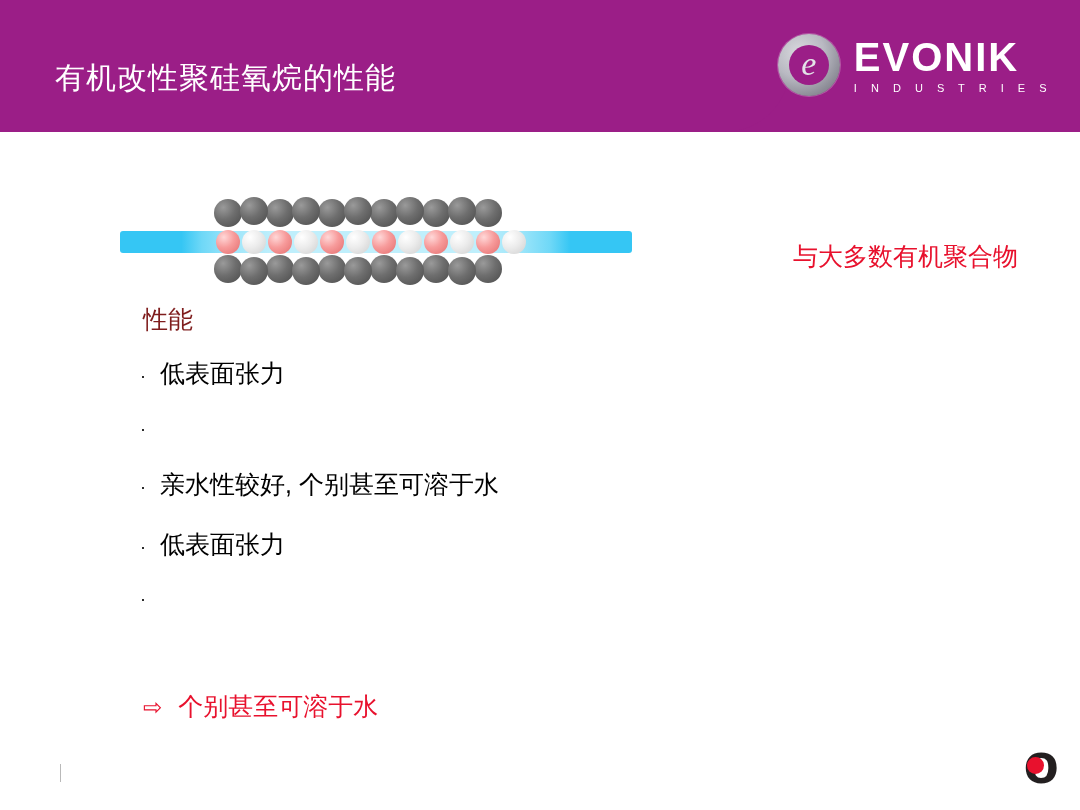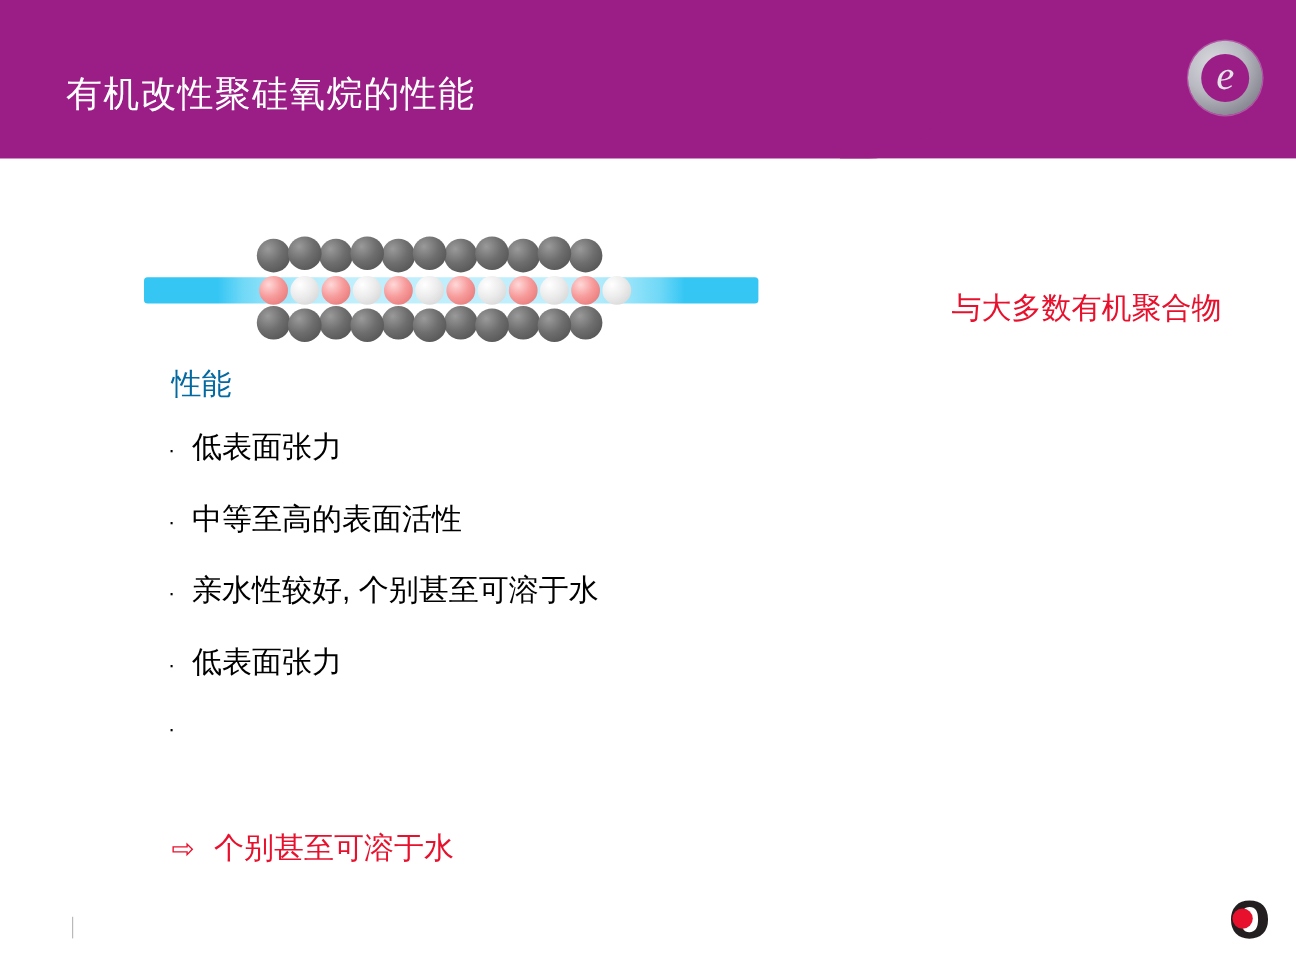--- a/index.html
+++ b/index.html
@@ -152,21 +152,21 @@
     right: 62px;
     top: 240px;
     color: #E8112D;
     font-size: 25px;
     white-space: nowrap;
   }
   .heading-red {
     position: absolute;
     left: 143px;
     top: 303px;
-    color: #0369a1;
+    color: #7f1d1d;
     font-size: 25px;
   }
   .bullets {
     position: absolute;
     left: 140px;
     top: 360px;
     width: 820px;
   }
   .bullet {
     display: flex;
@@ -232,20 +232,24 @@
 </head>
 <body>
 
 <div class="header">
   <div class="header-band-right"></div>
   <div class="header-band"></div>
   <div class="header-title">有机改性聚硅氧烷的性能</div>
   <div class="evonik-logo">
     <div class="evonik-mark">
       <span>e</span>
+    </div>
+    <div class="evonik-text">
+      <div class="evonik-name">EVONIK</div>
+      <div class="evonik-sub">I N D U S T R I E S</div>
     </div>
   </div>
 </div>
 
 <div class="molecule">
   <div class="chain-bar"></div>
 
   <div class="atom atom-c" style="left:94px; top:4px;"></div>
   <div class="atom atom-c" style="left:146px; top:4px;"></div>
   <div class="atom atom-c" style="left:198px; top:4px;"></div>
@@ -288,21 +292,20 @@
 
 <div class="heading-red">性能</div>
 
 <div class="bullets">
   <div class="bullet">
     <span class="dot">·</span>
     <span>低表面张力</span>
   </div>
   <div class="bullet">
     <span class="dot">·</span>
-    <span>中等至高的表面活性</span>
   </div>
   <div class="bullet">
     <span class="dot">·</span>
     <span>亲水性较好, 个别甚至可溶于水</span>
   </div>
   <div class="bullet">
     <span class="dot">·</span>
     <span>低表面张力</span>
   </div>
   <div class="bullet">

